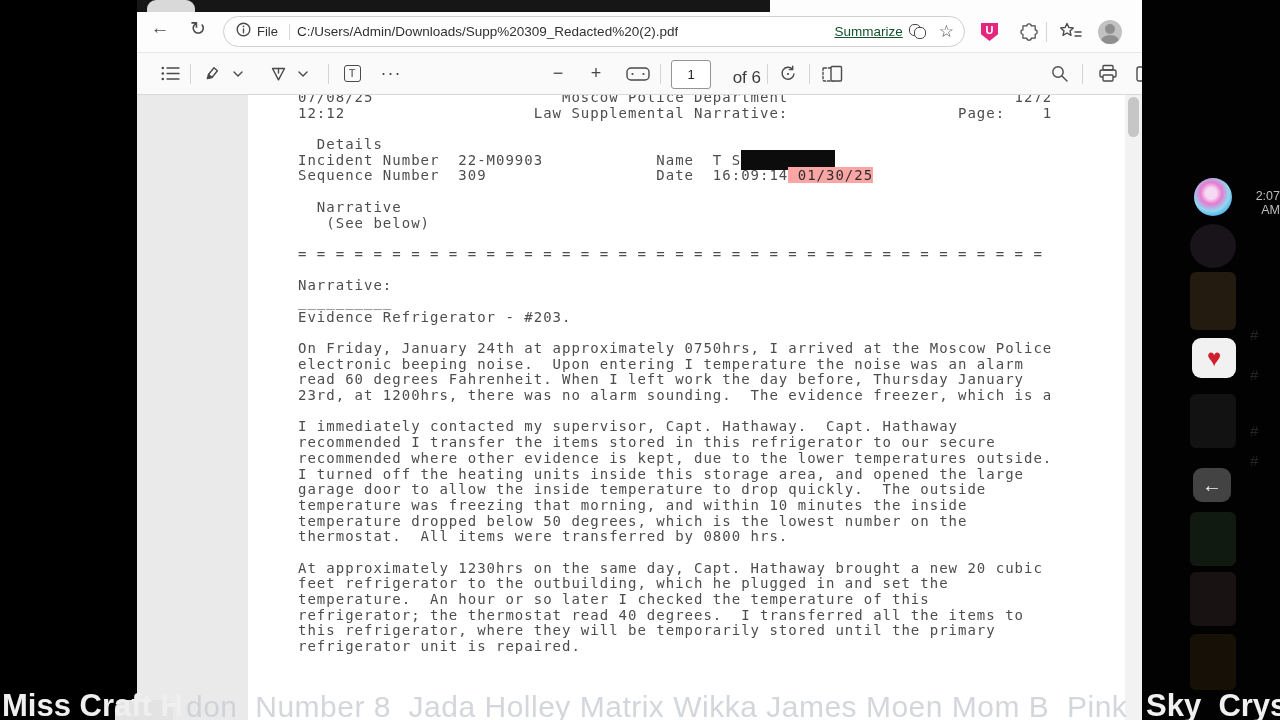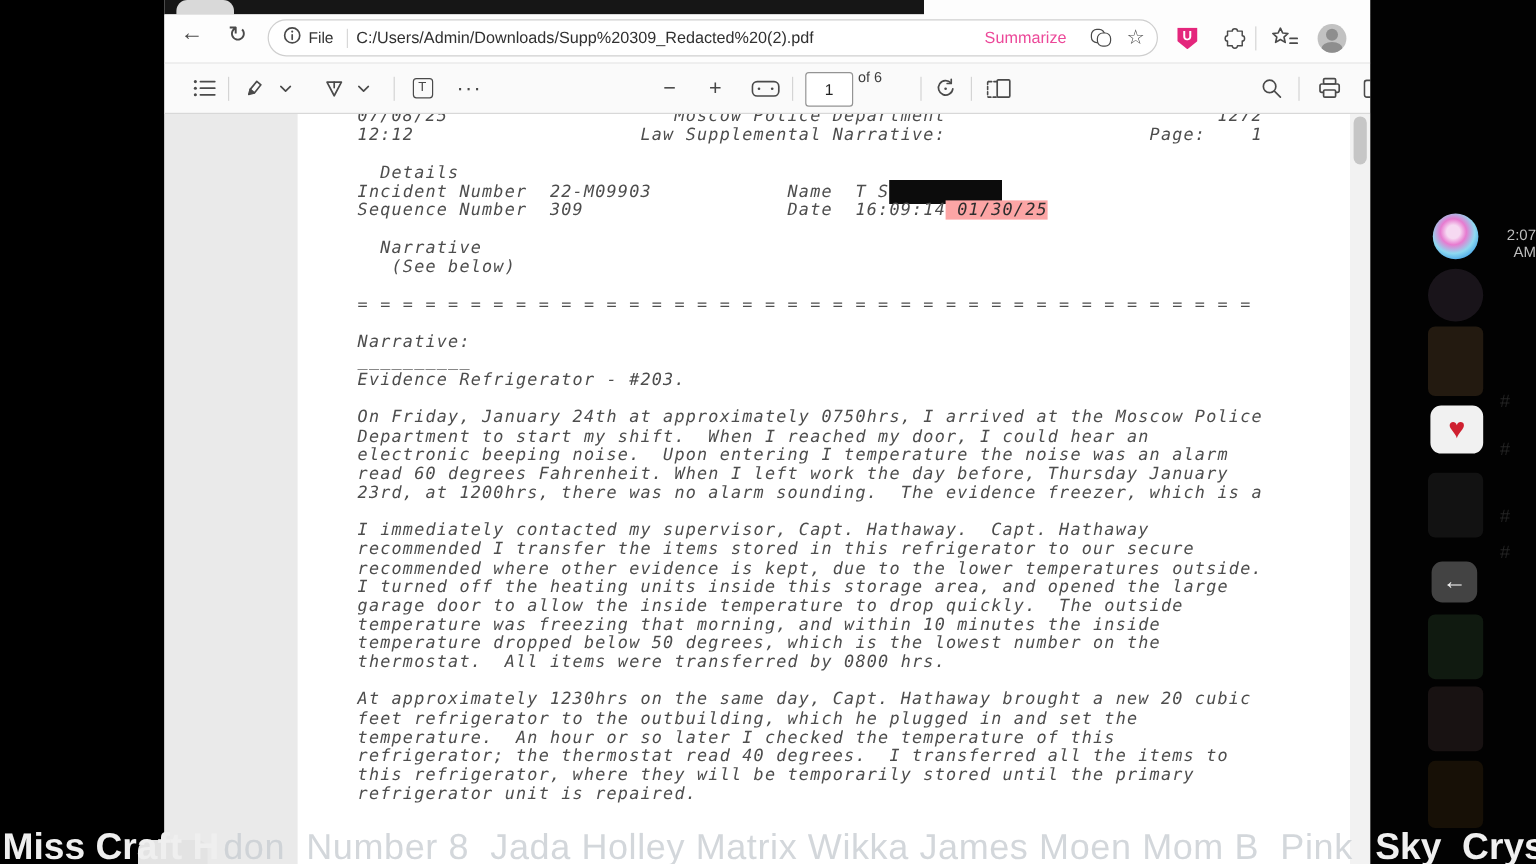--- a/index.html
+++ b/index.html
@@ -14,21 +14,21 @@
             background:linear-gradient(to right,#161616 0 63%,#fdfdfd 63%);}
   .tab-stub{position:absolute;left:10px;top:0;width:48px;height:12px;background:#d9d9d9;border-radius:9px 9px 0 0;}
   .addrbar{position:absolute;left:0;top:12px;width:1005px;height:40px;background:#fdfdfd;}
   .nav-glyph{position:absolute;top:5px;font-size:19px;color:#4a4a4a;width:26px;text-align:center;cursor:default;}
   .url-pill{position:absolute;left:86px;top:4px;width:742px;height:31px;border:1px solid #cfcfcf;border-radius:17px;
             background:#fff;display:flex;align-items:center;box-sizing:border-box;padding:0 10px 0 12px;text-align:center;}
   .pill-file{font-size:13px;color:#333;margin:0 4px 0 6px;}
   .pill-sep{width:1px;height:16px;background:#d8d8d8;margin:0 7px;}
   .pill-url{font-size:13.5px;color:#303030;white-space:nowrap;overflow:hidden;flex:0 1 auto;}
   .pill-spacer{flex:1;}
-  .summarize{font-size:13.5px;color:#ec4899;margin-right:20px;white-space:nowrap;}
+  .summarize{font-size:13.5px;color:#14532d;margin-right:6px;white-space:nowrap;text-decoration:underline;}
   .copilot{position:relative;width:18px;height:16px;margin-right:12px;}
   .copilot i{position:absolute;border:1.4px solid #4a4a4a;border-radius:5px;width:10px;height:10px;display:block;}
   .copilot i:first-child{left:0;top:0;}
   .copilot i:last-child{left:5px;top:3px;background:#fff;}
   .star-glyph{font-size:17px;color:#4a4a4a;}
   .ublock{position:absolute;left:844px;top:11px;width:17px;height:18px;background:#e4267c;
           clip-path:polygon(0 0,100% 0,100% 62%,50% 100%,0 62%);
           color:#fff;font-size:11px;font-weight:bold;text-align:center;line-height:15px;}
   .addr-svg{position:absolute;top:10px;}
   .vdiv{position:absolute;width:1px;background:#d4d4d4;}
@@ -36,29 +36,29 @@
   .avatar:before{content:"";position:absolute;left:7px;top:4px;width:10px;height:10px;border-radius:50%;background:#8e8e8e;}
   .avatar:after{content:"";position:absolute;left:3px;top:15px;width:18px;height:12px;border-radius:50%;background:#8e8e8e;}
   
   .pdftoolbar{position:absolute;left:0;top:52px;width:1005px;height:43px;background:#fafafa;
               border-top:1px solid #e6e6e6;border-bottom:1px solid #d8d8d8;box-sizing:border-box;}
   .tb{position:absolute;top:0;height:41px;display:flex;align-items:center;justify-content:center;color:#474747;}
   .tb-glyph{font-size:18px;}
   .tb-sep{position:absolute;top:11px;width:1px;height:20px;background:#d4d4d4;}
   .page-input{position:absolute;left:534px;top:7px;width:34px;height:25px;border:1px solid #949494;border-radius:3px;
               text-align:center;font-size:13px;color:#222;background:#fff;font-family:"Liberation Sans",sans-serif;}
-  .of-label{position:absolute;left:578px;top:4px;font-size:12px;color:#3c3c3c;width:46px;text-align:left;}
+  .of-label{position:absolute;left:578px;top:15px;font-size:17px;color:#3c3c3c;width:46px;text-align:right;}
   .ttool{border:1.4px solid #4a4a4a;border-radius:3px;width:15px;height:15px;font-size:11px;line-height:15px;text-align:center;}
   .clip-ic{position:absolute;left:999px;top:12px;width:6px;height:18px;overflow:hidden;}
   
   .viewer{position:absolute;left:0;top:95px;width:1005px;height:625px;background:#eaeaea;}
   .page{position:absolute;left:111px;top:0;width:877px;height:625px;background:#fff;overflow:hidden;}
   .doc{margin:-5px 0 0 50px;width:764px;}
   .dline{height:15.7px;line-height:15.7px;white-space:pre;font-family:"DejaVu Sans Mono",monospace;
-         font-size:14px;letter-spacing:1px;color:#4d4d4d;font-style:italic;}
+         font-size:14px;letter-spacing:1px;color:#4d4d4d;}
   .dline .redact{background:#0c0c0c;color:#0c0c0c;padding:2px 0;}
   .dline .hl{background:#fca5a5;color:#2e2e2e;padding:0 0;}
   .scrollbar{position:absolute;left:988px;top:0;width:17px;height:625px;background:#f2f2f2;}
   .sb-thumb{position:absolute;left:3px;top:2px;width:11px;height:40px;background:#c6c6c6;border-radius:6px;}
   
   .rs-avatar{position:absolute;left:52px;top:178px;width:38px;height:38px;border-radius:50%;
              background:radial-gradient(circle at 45% 40%,#f6d9f2 0 18%,#e77bd0 35%,#8fd9f0 58%,#4aa7e8 78%,#2b6fb0 100%);}
   .rs-time{position:absolute;left:97px;top:189px;font-size:12.5px;color:#bdbdbd;}
   .thumb{position:absolute;left:48px;width:46px;border-radius:6px;}
   .rs-heart{position:absolute;left:50px;top:338px;width:44px;height:40px;background:#f1f1f1;border-radius:9px;
@@ -230,21 +230,20 @@
             <div class="dline"><span>  Narrative</span></div>
             <div class="dline"><span>   (See below)</span></div>
             <div class="dline"><span></span></div>
             <div class="dline"><span>= = = = = = = = = = = = = = = = = = = = = = = = = = = = = = = = = = = = = = = =</span></div>
             <div class="dline"><span></span></div>
             <div class="dline"><span>Narrative:</span></div>
             <div class="dline"><span>__________</span></div>
             <div class="dline"><span>Evidence Refrigerator - #203.</span></div>
             <div class="dline"><span></span></div>
             <div class="dline"><span>On Friday, January 24th at approximately 0750hrs, I arrived at the Moscow Police</span></div>
-            <div class="dline"><span>Department to start my shift.  When I reached my door, I could hear an</span></div>
             <div class="dline"><span>electronic beeping noise.  Upon entering I temperature the noise was an alarm</span></div>
             <div class="dline"><span>read 60 degrees Fahrenheit. When I left work the day before, Thursday January</span></div>
             <div class="dline"><span>23rd, at 1200hrs, there was no alarm sounding.  The evidence freezer, which is a</span></div>
             <div class="dline"><span></span></div>
             <div class="dline"><span>I immediately contacted my supervisor, Capt. Hathaway.  Capt. Hathaway</span></div>
             <div class="dline"><span>recommended I transfer the items stored in this refrigerator to our secure</span></div>
             <div class="dline"><span>recommended where other evidence is kept, due to the lower temperatures outside.</span></div>
             <div class="dline"><span>I turned off the heating units inside this storage area, and opened the large</span></div>
             <div class="dline"><span>garage door to allow the inside temperature to drop quickly.  The outside</span></div>
             <div class="dline"><span>temperature was freezing that morning, and within 10 minutes the inside</span></div>

